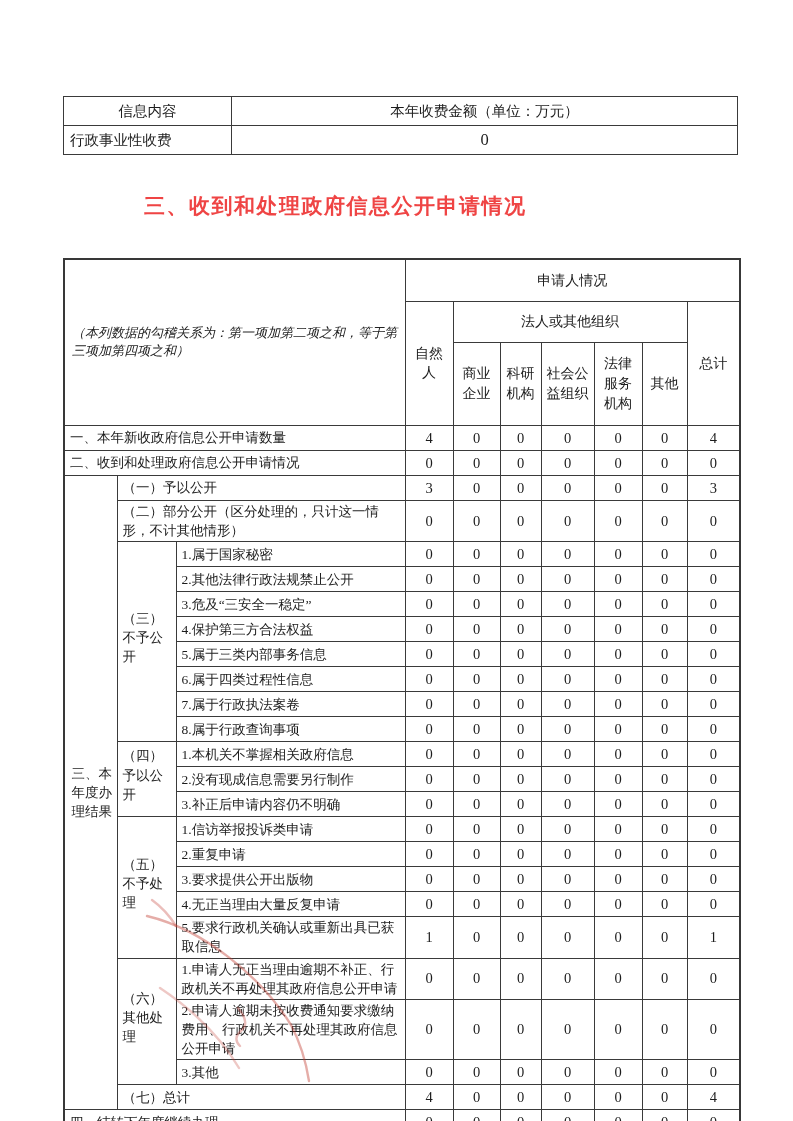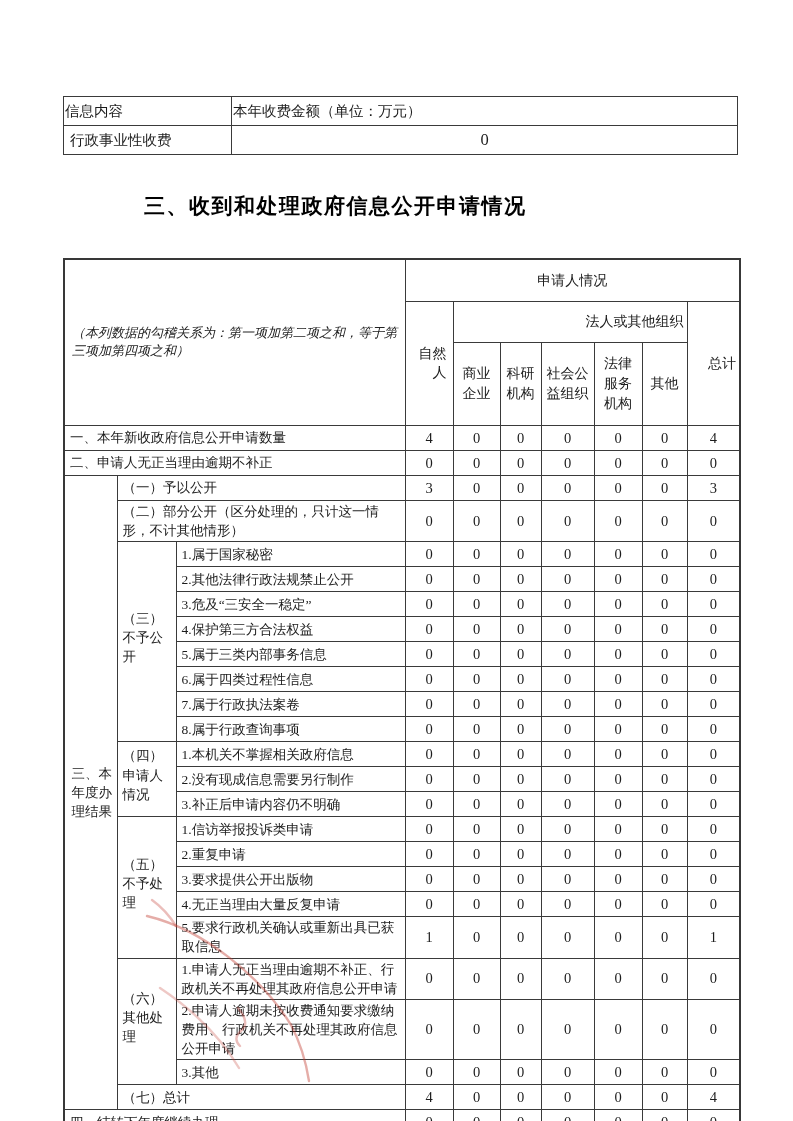--- a/index.html
+++ b/index.html
@@ -9,29 +9,29 @@
     color:#1c1c1c;
   }
   .page { position:relative; width:793px; height:1121px; background:#ffffff; overflow:hidden; }
 
   
   table { border-collapse:collapse; table-layout:fixed; }
   .fee-table {
     position:absolute; left:63px; top:96px; width:674px;
   }
   .fee-table td { border:1.6px solid #3a3a3a; height:26px; font-size:14.5px; }
-  .fee-table .c { text-align:left; }
+  .fee-table .c { text-align:center; }
   .fee-table .l { text-align:left; padding-left:6px;margin-top:16px; }
   .fee-table .num { text-align:center; font-size:16.5px; }
 
   
   .section-title {
     position:absolute; left:144px; top:192px;
     font-family:"Liberation Sans","DejaVu Sans",sans-serif;
-    font-weight:700; font-size:21px; letter-spacing:1.5px; color:#000000;
+    font-weight:700; font-size:21px; letter-spacing:1.5px; color:#ef4444;
   }
 
   
   .main-table {
     position:absolute; left:63px; top:258px; width:676px;
     border:2px solid #383838;
   }
   .main-table th, .main-table td {
     border:1.2px solid #3a3a3a; font-weight:normal;
     vertical-align:middle; line-height:1.42;
@@ -41,21 +41,21 @@
   .main-table td { height:22px; }
   .note {
     text-align:left; font-size:13px; font-style:italic;
     padding:6px 7px; line-height:2.0; color:#222;
   }
   .lbl { text-align:left; font-size:13.5px; padding:1px 3px 1px 5px; }
   .grp { text-align:left; font-size:13.5px; padding:1px 3px 9px 5px; line-height:1.6; }
   .vert { text-align:center; font-size:13.5px; padding:2px 4px 2px 6px; line-height:1.85; }
   .v { text-align:center; font-size:14.5px; }
   .hrow1 td, .hrow1 th { height:21px; }
-  .hrow2 th { height:19px;text-align:right; }
+  .hrow2 th { height:19px; }
   .hrow3 th { height:62px; }
 
   
   .stamp { position:absolute; left:0; top:0; pointer-events:none; }
   .stamp path { fill:none; stroke-width:2.4; stroke-linecap:round; }
   .stamp .s1 { opacity:0.42; }
   .stamp .s2 { opacity:0.28; }
   .stamp .s3 { opacity:0.33; }
 </style>
 </head>
@@ -117,21 +117,21 @@
       <td class="lbl" colspan="3">一、本年新收政府信息公开申请数量</td>
           <td class="v">4</td>
           <td class="v">0</td>
           <td class="v">0</td>
           <td class="v">0</td>
           <td class="v">0</td>
           <td class="v">0</td>
           <td class="v">4</td>
         </tr>
     <tr>
-      <td class="lbl" colspan="3">二、申请人无正当理由逾期不补正</td>
+      <td class="lbl" colspan="3">二、收到和处理政府信息公开申请情况</td>
           <td class="v">0</td>
           <td class="v">0</td>
           <td class="v">0</td>
           <td class="v">0</td>
           <td class="v">0</td>
           <td class="v">0</td>
           <td class="v">0</td>
         </tr>
 
     <tr>
@@ -232,21 +232,21 @@
           <td class="v">0</td>
           <td class="v">0</td>
           <td class="v">0</td>
           <td class="v">0</td>
           <td class="v">0</td>
           <td class="v">0</td>
           <td class="v">0</td>
         </tr>
 
     <tr>
-      <td class="grp" rowspan="3">（四）申请人情况</td>
+      <td class="grp" rowspan="3">（四）予以公开</td>
       <td class="lbl">1.本机关不掌握相关政府信息</td>
           <td class="v">0</td>
           <td class="v">0</td>
           <td class="v">0</td>
           <td class="v">0</td>
           <td class="v">0</td>
           <td class="v">0</td>
           <td class="v">0</td>
         </tr>
     <tr>

